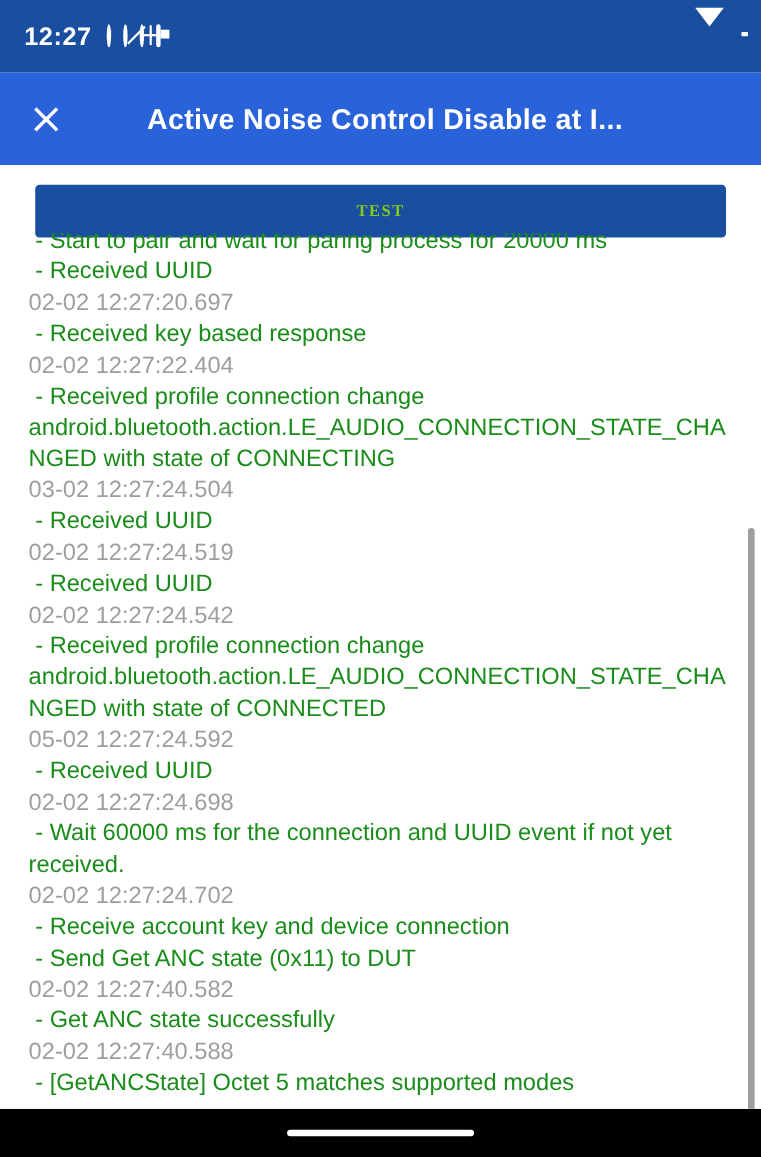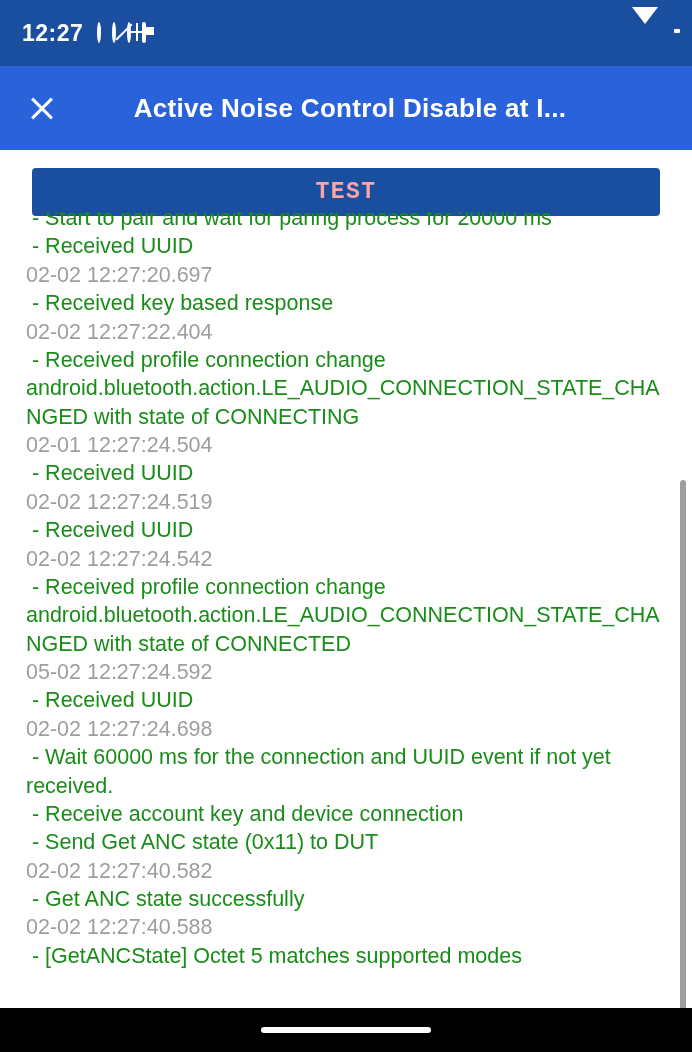--- a/index.html
+++ b/index.html
@@ -190,28 +190,28 @@
     overflow: hidden;
     padding: 0 10px;
     box-sizing: border-box;
   }
   .test-btn-wrap {
     padding: 18px 22px 8px 22px;
   }
   .test-btn {
     width: 100%;
     background: #1a4fa0;
-    color: #fca5a5;
+    color: #84cc16;
     border: none;
     border-radius: 4px;
     height: 48px;
-    font-size: 23px;
+    font-size: 15px;
     font-weight: bold;
     letter-spacing: 1.4px;
-    font-family: Liberation Mono, monospace;
+    font-family: Liberation Serif, serif;
     cursor: pointer;
   }
   .log-area {
     position: absolute;
     left: 10px;
     right: 10px;
     top: 62px;
     bottom: 0;
     overflow: hidden;
     padding: 0 14px 0 16px;
@@ -288,30 +288,31 @@
       <button class="test-btn">TEST</button>
     </div>
 
     <div class="log-area" id="log-area">
         <div class="log-line log-msg log-clip-top"> - Start to pair and wait for paring process for 20000 ms</div>
         <div class="log-line log-msg"> - Received UUID</div>
         <div class="log-line log-ts">02-02 12:27:20.697</div>
         <div class="log-line log-msg"> - Received key based response</div>
         <div class="log-line log-ts">02-02 12:27:22.404</div>
         <div class="log-line log-msg"> - Received profile connection change android.bluetooth.action.LE_AUDIO_CONNECTION_STATE_CHANGED with state of CONNECTING</div>
-        <div class="log-line log-ts">02-01 12:27:24.504</div>
+        <div class="log-line log-ts">03-02 12:27:24.504</div>
         <div class="log-line log-msg"> - Received UUID</div>
         <div class="log-line log-ts">02-02 12:27:24.519</div>
         <div class="log-line log-msg"> - Received UUID</div>
         <div class="log-line log-ts">02-02 12:27:24.542</div>
         <div class="log-line log-msg"> - Received profile connection change android.bluetooth.action.LE_AUDIO_CONNECTION_STATE_CHANGED with state of CONNECTED</div>
         <div class="log-line log-ts">05-02 12:27:24.592</div>
         <div class="log-line log-msg"> - Received UUID</div>
         <div class="log-line log-ts">02-02 12:27:24.698</div>
         <div class="log-line log-msg"> - Wait 60000 ms for the connection and UUID event if not yet received.</div>
+        <div class="log-line log-ts">02-02 12:27:24.702</div>
         <div class="log-line log-msg"> - Receive account key and device connection</div>
         <div class="log-line log-msg"> - Send Get ANC state (0x11) to DUT</div>
         <div class="log-line log-ts">02-02 12:27:40.582</div>
         <div class="log-line log-msg"> - Get ANC state successfully</div>
         <div class="log-line log-ts">02-02 12:27:40.588</div>
         <div class="log-line log-msg"> - [GetANCState] Octet 5 matches supported modes</div>
       </div>
 
     <div class="scrollbar"></div>
   </div>

